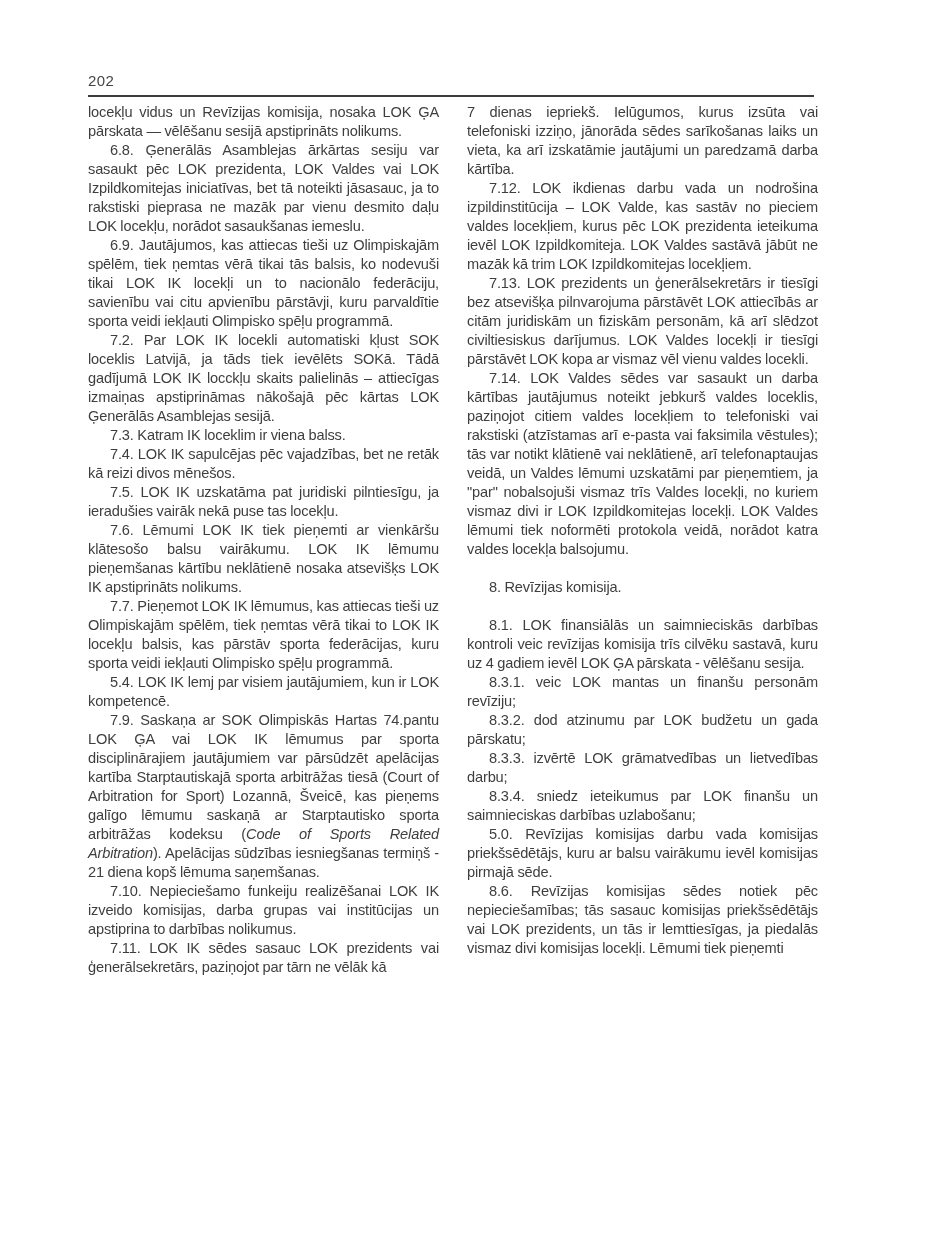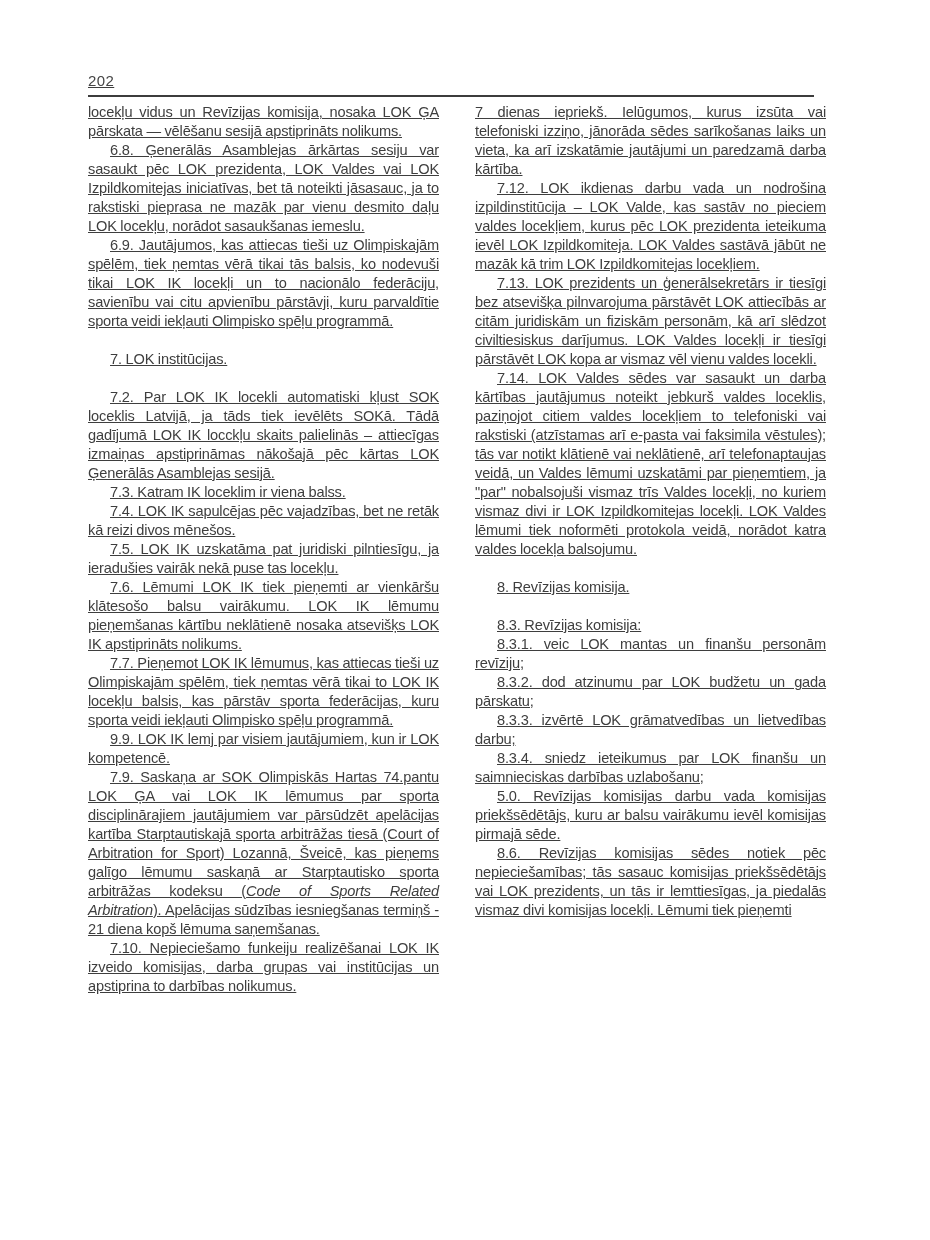--- a/index.html
+++ b/index.html
@@ -13,37 +13,36 @@
     position: relative;
     font-family: "Liberation Sans", sans-serif;
     color: #3e3e3e;
     overflow: hidden;
   }
   .page {
     position: absolute;
     left: 88px;
     top: 72px;
     width: 726px;
-    text-decoration: underline;
   }
   .pagehead {
     font-size: 15px;
     line-height: 18px;
     letter-spacing: 0.4px;
     color: #454545;
     padding-bottom: 5px;
   }
   .rule {
     border-top: 2px solid #3c3c3c;
     height: 0;
     width: 100%;
   }
   .cols {
     display: flex;
-    gap: 36px;
+    gap: 28px;
     margin-top: 6px;
   }
   .col {
     flex: 0 0 351px;
     width: 351px;
     font-size: 14.6px;
     line-height: 19px;
     text-align: justify;
     letter-spacing: -0.15px;
     word-spacing: -0.3px;
@@ -70,38 +69,38 @@
 <div class="page">
   <div class="pagehead">
     <span>202</span>
   </div>
   <div class="rule"></div>
   <div class="cols">
     <div class="col">
         <p class="para cont">locekļu vidus un Revīzijas komisija, nosaka LOK ĢA pārskata — vēlēšanu sesijā apstiprināts nolikums.</p>
         <p class="para indent">6.8. Ģenerālās Asamblejas ārkārtas sesiju var sasaukt pēc LOK prezidenta, LOK Valdes vai LOK Izpildkomitejas iniciatīvas, bet tā noteikti jāsasauc, ja to rakstiski pieprasa ne mazāk par vienu desmito daļu LOK locekļu, norādot sasaukšanas iemeslu.</p>
         <p class="para indent">6.9. Jautājumos, kas attiecas tieši uz Olimpiskajām spēlēm, tiek ņemtas vērā tikai tās balsis, ko nodevuši tikai LOK IK locekļi un to nacionālo federāciju, savienību vai citu apvienību pārstāvji, kuru parvaldītie sporta veidi iekļauti Olimpisko spēļu programmā.</p>
-        <p class="para heading">7. LOK institūcijas.</p>
         <p class="para indent">7.2. Par LOK IK locekli automatiski kļust SOK loceklis Latvijā, ja tāds tiek ievēlēts SOKā. Tādā gadījumā LOK IK locckļu skaits palielinās – attiecīgas izmaiņas apstiprināmas nākošajā pēc kārtas LOK Ģenerālās Asamblejas sesijā.</p>
         <p class="para indent">7.3. Katram IK loceklim ir viena balss.</p>
         <p class="para indent">7.4. LOK IK sapulcējas pēc vajadzības, bet ne retāk kā reizi divos mēnešos.</p>
         <p class="para indent">7.5. LOK IK uzskatāma pat juridiski pilntiesīgu, ja ieradušies vairāk nekā puse tas locekļu.</p>
         <p class="para indent">7.6. Lēmumi LOK IK tiek pieņemti ar vienkāršu klātesošo balsu vairākumu. LOK IK lēmumu pieņemšanas kārtību neklātienē nosaka atsevišķs LOK IK apstiprināts nolikums.</p>
         <p class="para indent">7.7. Pieņemot LOK IK lēmumus, kas attiecas tieši uz Olimpiskajām spēlēm, tiek ņemtas vērā tikai to LOK IK locekļu balsis, kas pārstāv sporta federācijas, kuru sporta veidi iekļauti Olimpisko spēļu programmā.</p>
-        <p class="para indent">9.9. LOK IK lemj par visiem jautājumiem, kun ir LOK kompetencē.</p>
+        <p class="para indent">5.4. LOK IK lemj par visiem jautājumiem, kun ir LOK kompetencē.</p>
         <p class="para indent">7.9. Saskaņa ar SOK Olimpiskās Hartas 74.pantu LOK ĢA vai LOK IK lēmumus par sporta disciplinārajiem jautājumiem var pārsūdzēt apelācijas kartība Starptautiskajā sporta arbitrāžas tiesā (Court of Arbitration for Sport) Lozannā, Šveicē, kas pieņems galīgo lēmumu saskaņā ar Starptautisko sporta arbitrāžas kodeksu (<i>Code of Sports Related Arbitration</i>). Apelācijas sūdzības iesniegšanas termiņš - 21 diena kopš lēmuma saņemšanas.</p>
         <p class="para indent">7.10. Nepieciešamo funkeiju realizēšanai LOK IK izveido komisijas, darba grupas vai institūcijas un apstiprina to darbības nolikumus.</p>
+        <p class="para indent">7.11. LOK IK sēdes sasauc LOK prezidents vai ģenerālsekretārs, paziņojot par tārn ne vēlāk kā</p>
       </div>
     <div class="col">
         <p class="para cont">7 dienas iepriekš. Ielūgumos, kurus izsūta vai telefoniski izziņo, jānorāda sēdes sarīkošanas laiks un vieta, ka arī izskatāmie jautājumi un paredzamā darba kārtība.</p>
         <p class="para indent">7.12. LOK ikdienas darbu vada un nodrošina izpildinstitūcija – LOK Valde, kas sastāv no pieciem valdes locekļiem, kurus pēc LOK prezidenta ieteikuma ievēl LOK Izpildkomiteja. LOK Valdes sastāvā jābūt ne mazāk kā trim LOK Izpildkomitejas locekļiem.</p>
         <p class="para indent">7.13. LOK prezidents un ģenerālsekretārs ir tiesīgi bez atsevišķa pilnvarojuma pārstāvēt LOK attiecībās ar citām juridiskām un fiziskām personām, kā arī slēdzot civiltiesiskus darījumus. LOK Valdes locekļi ir tiesīgi pārstāvēt LOK kopa ar vismaz vēl vienu valdes locekli.</p>
         <p class="para indent">7.14. LOK Valdes sēdes var sasaukt un darba kārtības jautājumus noteikt jebkurš valdes loceklis, paziņojot citiem valdes locekļiem to telefoniski vai rakstiski (atzīstamas arī e-pasta vai faksimila vēstules); tās var notikt klātienē vai neklātienē, arī telefonaptaujas veidā, un Valdes lēmumi uzskatāmi par pieņemtiem, ja "par" nobalsojuši vismaz trīs Valdes locekļi, no kuriem vismaz divi ir LOK Izpildkomitejas locekļi. LOK Valdes lēmumi tiek noformēti protokola veidā, norādot katra valdes locekļa balsojumu.</p>
         <p class="para heading">8. Revīzijas komisija.</p>
-        <p class="para indent">8.3. Revīzijas komisija:</p>
+        <p class="para indent">8.1. LOK finansiālās un saimnieciskās darbības kontroli veic revīzijas komisija trīs cilvēku sastavā, kuru uz 4 gadiem ievēl LOK ĢA pārskata - vēlēšanu sesija.</p>
         <p class="para indent">8.3.1. veic LOK mantas un finanšu personām revīziju;</p>
         <p class="para indent">8.3.2. dod atzinumu par LOK budžetu un gada pārskatu;</p>
         <p class="para indent">8.3.3. izvērtē LOK grāmatvedības un lietvedības darbu;</p>
         <p class="para indent">8.3.4. sniedz ieteikumus par LOK finanšu un saimnieciskas darbības uzlabošanu;</p>
         <p class="para indent">5.0. Revīzijas komisijas darbu vada komisijas priekšsēdētājs, kuru ar balsu vairākumu ievēl komisijas pirmajā sēde.</p>
         <p class="para indent">8.6. Revīzijas komisijas sēdes notiek pēc nepieciešamības; tās sasauc komisijas priekšsēdētājs vai LOK prezidents, un tās ir lemttiesīgas, ja piedalās vismaz divi komisijas locekļi. Lēmumi tiek pieņemti</p>
       </div>
   </div>
 </div>
 

